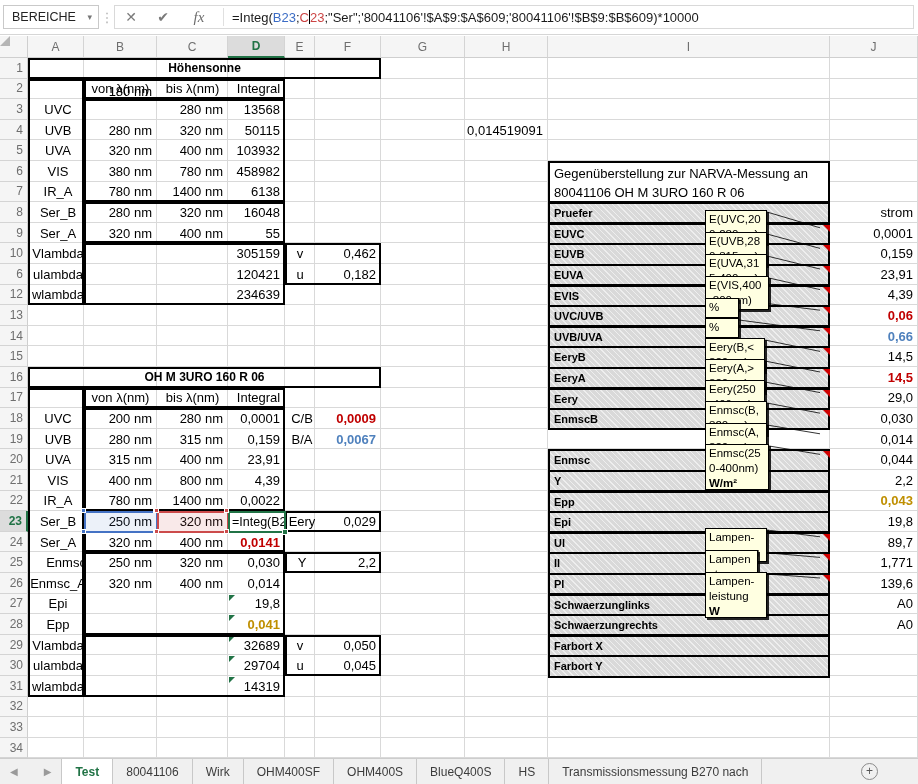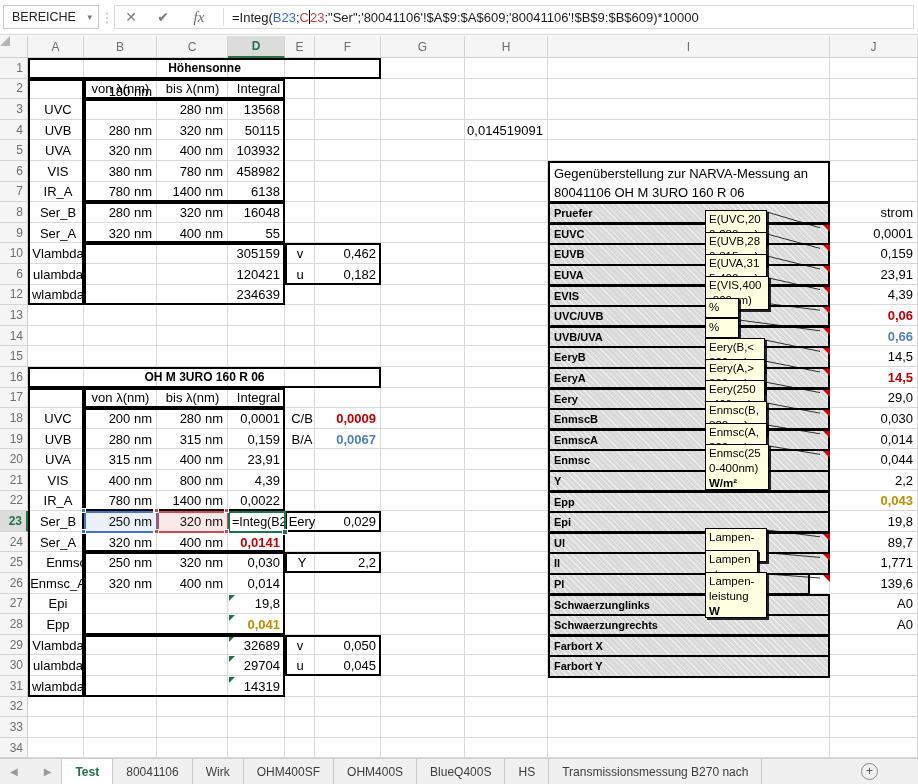--- a/index.html
+++ b/index.html
@@ -556,24 +556,20 @@
       <div class="pval" style="left: 830px; top: 351.6px; width: 86px; height: 20.6px;">
         <span>29,0</span>
       </div>
       <div class="plabel" style="left: 548px; top: 372.2px; width: 282px; height: 22.2px;">
         <span>EnmscB</span>
         <div class="pmark" style="left: 273px; top: 0px; width: 0px; height: 0px;"></div>
       </div>
       <div class="pval" style="left: 830px; top: 372.2px; width: 86px; height: 20.6px;">
         <span>0,030</span>
       </div>
-      <div class="plabel" style="left: 548px; top: 392.8px; width: 282px; height: 22.2px;">
-        <span>EnmscA</span>
-        <div class="pmark" style="left: 273px; top: 0px; width: 0px; height: 0px;"></div>
-      </div>
       <div class="pval" style="left: 830px; top: 392.8px; width: 86px; height: 20.6px;">
         <span>0,014</span>
       </div>
       <div class="plabel" style="left: 548px; top: 413.4px; width: 282px; height: 22.2px;">
         <span>Enmsc</span>
         <div class="pmark" style="left: 273px; top: 0px; width: 0px; height: 0px;"></div>
       </div>
       <div class="pval" style="left: 830px; top: 413.4px; width: 86px; height: 20.6px;">
         <span>0,044</span>
       </div>
@@ -602,21 +598,21 @@
       <div class="pval" style="left: 830px; top: 495.8px; width: 86px; height: 20.6px;">
         <span>89,7</span>
       </div>
       <div class="plabel" style="left: 548px; top: 516.4px; width: 282px; height: 22.2px;">
         <span>Il</span>
         <div class="pmark" style="left: 273px; top: 0px; width: 0px; height: 0px;"></div>
       </div>
       <div class="pval" style="left: 830px; top: 516.4px; width: 86px; height: 20.6px;">
         <span>1,771</span>
       </div>
-      <div class="plabel" style="left: 548px; top: 537px; width: 262px; height: 22.2px;">
+      <div class="plabel" style="left: 548px; top: 537px; width: 282px; height: 22.2px;">
         <span>Pl</span>
         <div class="pmark" style="left: 273px; top: 0px; width: 0px; height: 0px;"></div>
       </div>
       <div class="pval" style="left: 830px; top: 537px; width: 86px; height: 20.6px;">
         <span>139,6</span>
       </div>
       <div class="plabel" style="left: 548px; top: 557.6px; width: 282px; height: 22.2px;">
         <span>Schwaerzunglinks</span>
       </div>
       <div class="pval" style="left: 830px; top: 557.6px; width: 86px; height: 20.6px;">

